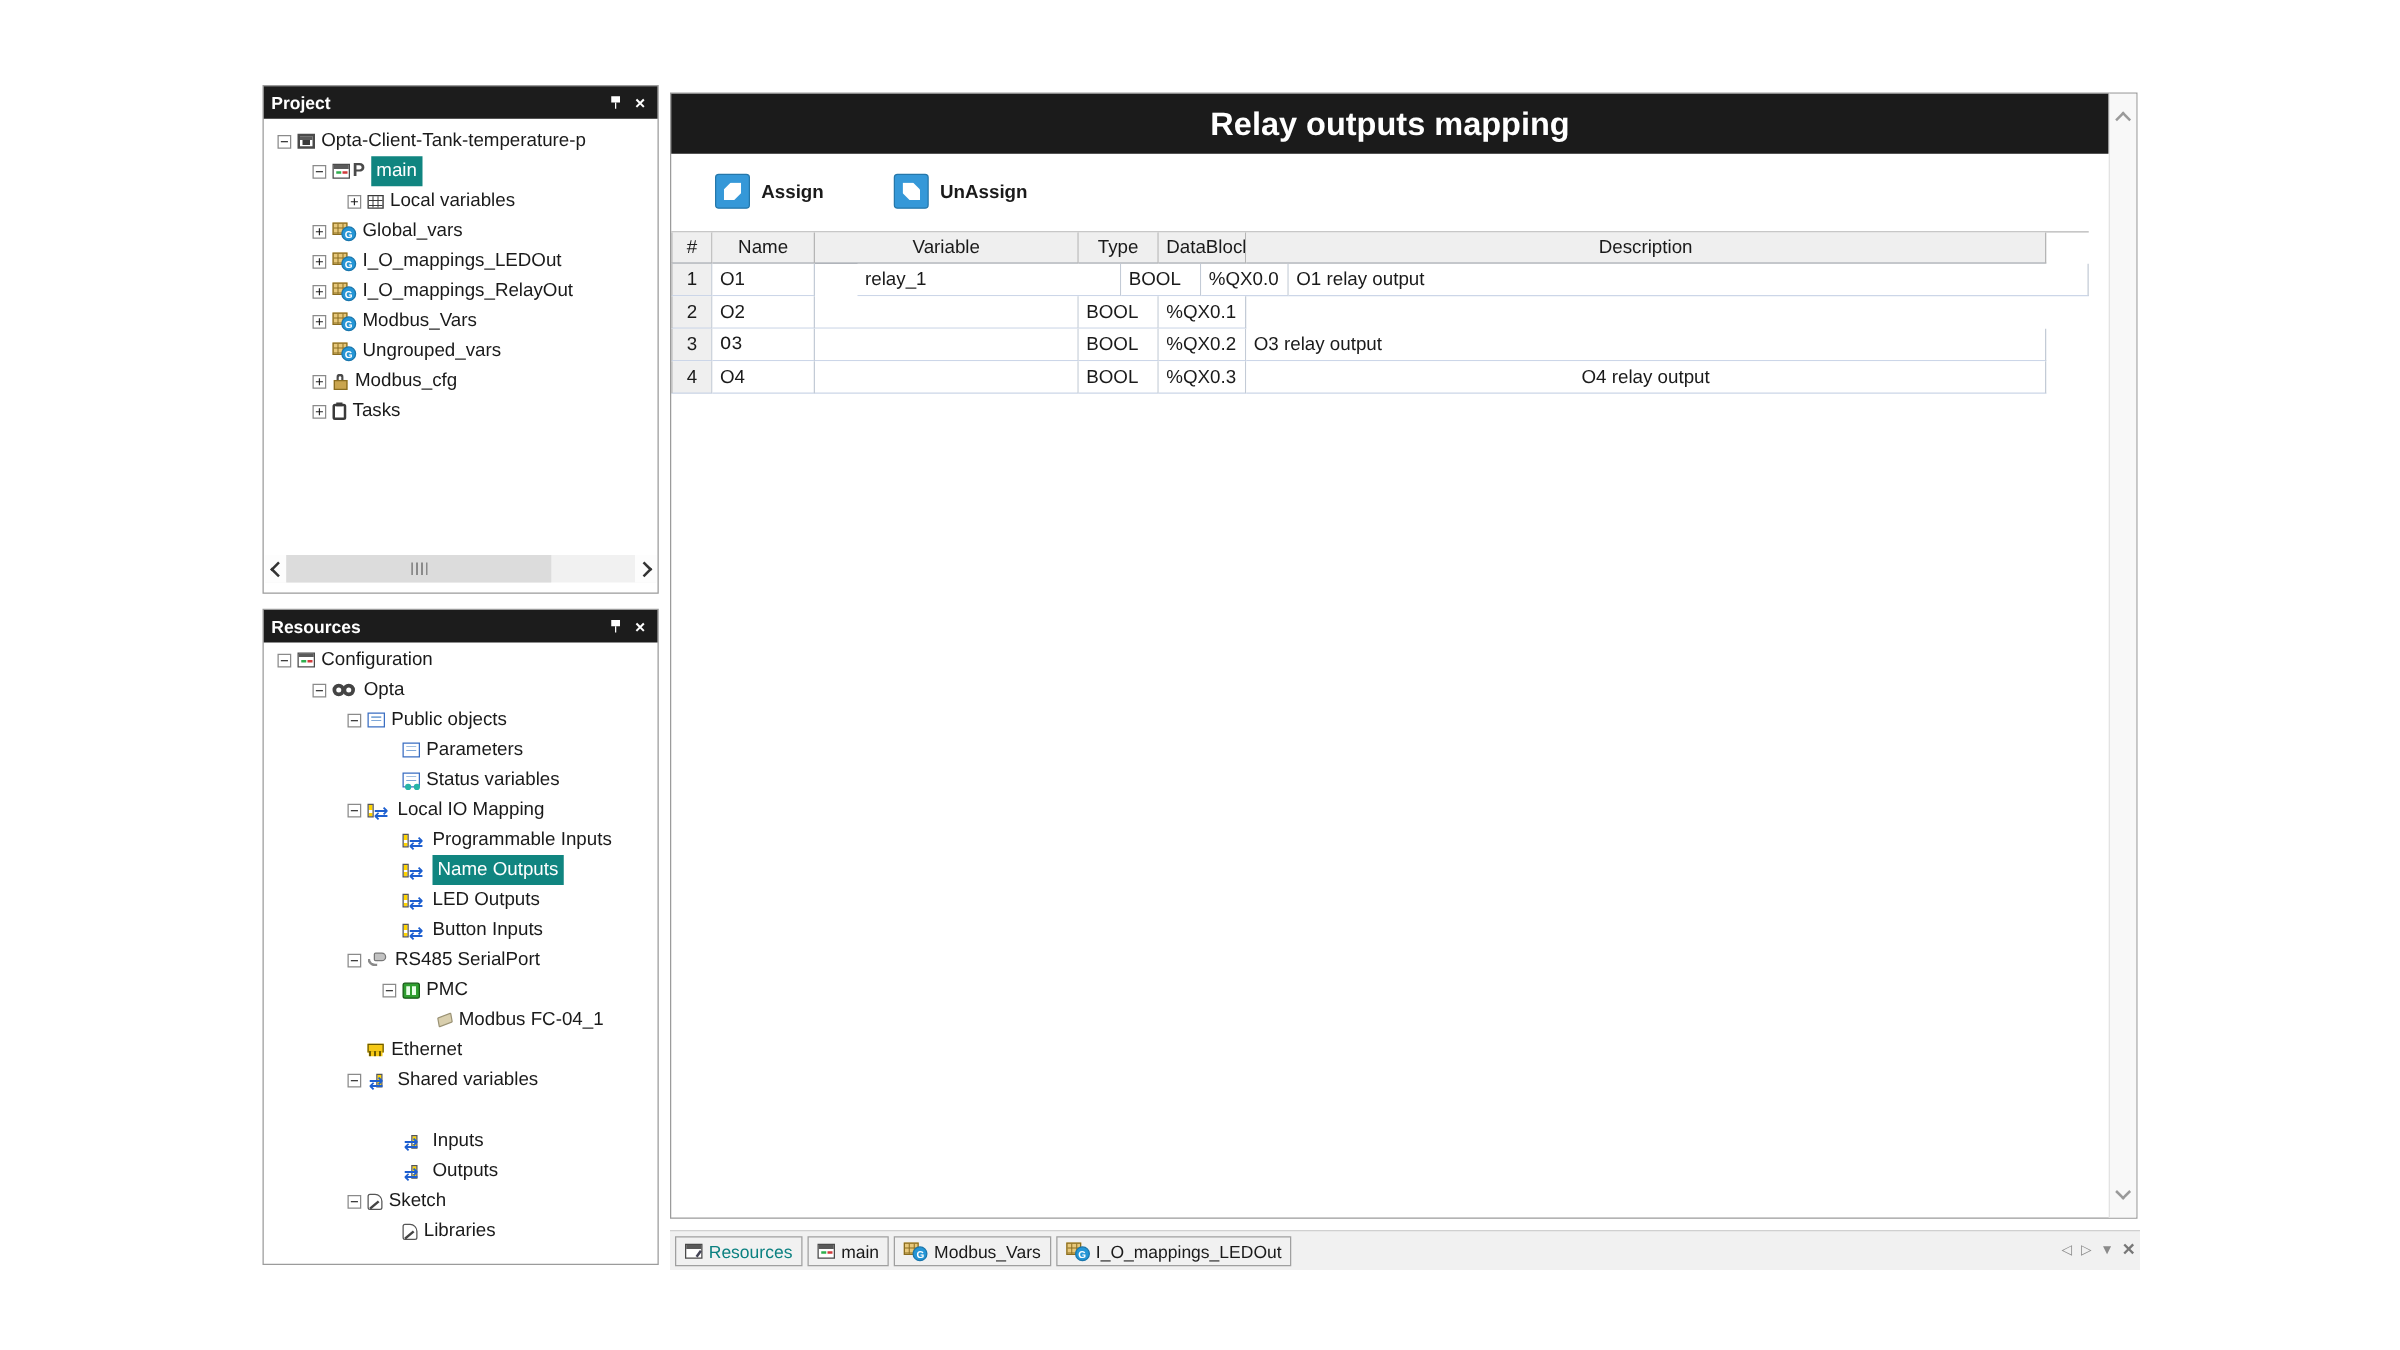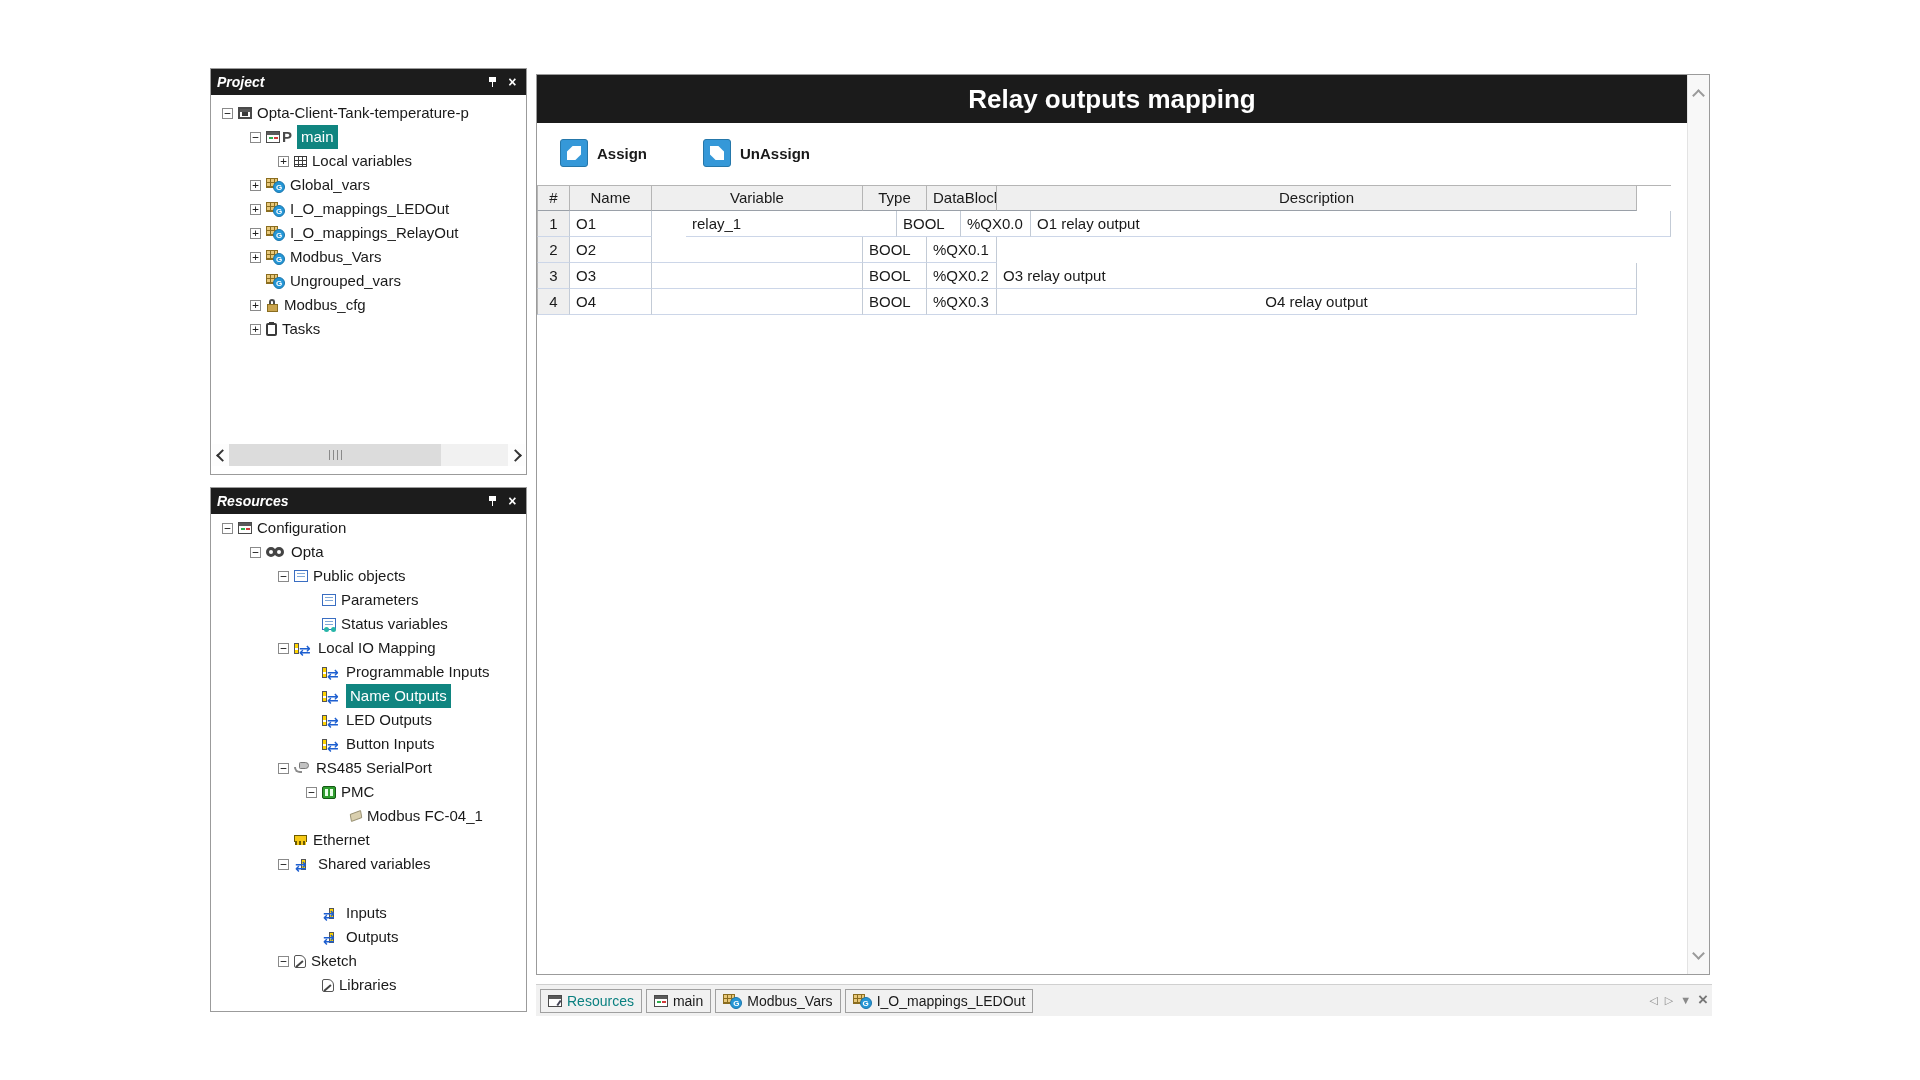--- a/index.html
+++ b/index.html
@@ -4,21 +4,21 @@
 <style>
   html,body{margin:0;padding:0;background:#ffffff;}
   body{font-family:"Liberation Sans","DejaVu Sans",sans-serif;color:#1a1a1a;}
   .app{position:relative;width:1920px;height:1080px;background:#fff;overflow:hidden;}
 
   
   .panel{position:absolute;background:#fff;border:1px solid #9b9b9b;box-sizing:border-box;}
   #project-panel{left:210px;top:68px;width:317px;height:407px;}
   #resources-panel{left:210px;top:487px;width:317px;height:525px;}
   .panel-titlebar{position:absolute;left:0;top:0;right:0;height:26px;background:#1c1c1c;color:#fff;
-    display:flex;align-items:center;padding:0 6px;box-sizing:border-box;font-style:italic;}
+    display:flex;align-items:center;padding:0 6px;box-sizing:border-box;}
   .panel-title{font-size:14px;font-weight:bold;flex:1;}
   .titlebar-btn{width:16px;height:16px;display:flex;align-items:center;justify-content:center;margin-left:4px;cursor:default;}
   .pin-icon{position:relative;width:9px;height:11px;display:inline-block;}
   .pin-icon::before{content:"";position:absolute;left:1px;top:0;width:7px;height:5px;background:#fff;}
   .pin-icon::after{content:"";position:absolute;left:4px;top:5px;width:1.5px;height:5px;background:#fff;}
   .close-x{color:#fff;font-size:14px;font-weight:bold;line-height:14px;}
 
   .tree{position:absolute;left:1px;right:1px;top:26px;bottom:34px;overflow:hidden;}
   #resources-panel .tree{bottom:2px;}
   .tree-row{height:24px;line-height:24px;white-space:nowrap;overflow:hidden;display:flex;align-items:center;font-size:15px;}
@@ -94,21 +94,21 @@
   .hscroll .thumb{height:22px;width:212px;background:#dcdcdc;display:flex;align-items:center;justify-content:center;}
   .hscroll .track-rest{flex:1;}
   .grip{width:13px;height:10px;background:repeating-linear-gradient(90deg,#8a8a8a 0 1px,transparent 1px 4px);}
 
   
   #main-panel{position:absolute;left:536px;top:74px;width:1174px;height:901px;border:1px solid #9b9b9b;background:#fff;box-sizing:border-box;}
   .main-header{position:absolute;left:0;top:0;width:1150px;height:48px;background:#1b1b1b;color:#fff;
     display:flex;align-items:center;justify-content:center;font-size:26px;font-weight:bold;}
   .vscroll{position:absolute;top:0;right:0;width:22px;bottom:0;background:#f8f8f8;border-left:1px solid #e3e3e3;box-sizing:border-box;
     display:flex;flex-direction:column;align-items:center;justify-content:space-between;padding:12px 0;}
-  .toolbar{position:absolute;left:4px;top:56px;height:44px;display:flex;align-items:center;}
+  .toolbar{position:absolute;left:16px;top:56px;height:44px;display:flex;align-items:center;}
   .tool-btn{display:flex;align-items:center;margin-left:19px;cursor:default;}
   .tool-btn .btn-icon{width:28px;height:28px;background:#3598d8;border:1px solid #2577aa;border-radius:3px;position:relative;box-sizing:border-box;}
   .tool-btn .btn-icon::after{content:"";position:absolute;left:6px;top:6px;width:14px;height:14px;background:#fff;
     clip-path:polygon(0 100%,0 40%,40% 0,100% 0,100% 60%,60% 100%);}
   .tool-btn.mirror .btn-icon::after{transform:scaleX(-1);}
   .tool-btn .btn-label{margin-left:9px;font-size:15px;font-weight:bold;}
 
   
   .dtable{position:absolute;left:0;top:110px;font-size:15px;}
   .trow{display:flex;}
@@ -358,21 +358,21 @@
         </div>
         <div class="trow tbody-row">
           <div class="tcell rownum" style="width: 33px;">2</div>
           <div class="tcell" style="width: 82px;">O2</div>
           <div class="tcell" style="width: 211px;"></div>
           <div class="tcell" style="width: 64px;">BOOL</div>
           <div class="tcell" style="width: 70px;">%QX0.1</div>
         </div>
         <div class="trow tbody-row">
           <div class="tcell rownum" style="width: 33px;">3</div>
-          <div class="tcell" style="width: 82px;">O3</div>
+          <div class="tcell" style="width: 82px; font-family: Liberation Mono, monospace;">O3</div>
           <div class="tcell" style="width: 211px;"></div>
           <div class="tcell" style="width: 64px;">BOOL</div>
           <div class="tcell" style="width: 70px;">%QX0.2</div>
           <div class="tcell" style="width: 640px;">O3 relay output</div>
         </div>
         <div class="trow tbody-row">
           <div class="tcell rownum" style="width: 33px;">4</div>
           <div class="tcell" style="width: 82px;">O4</div>
           <div class="tcell" style="width: 211px;"></div>
           <div class="tcell" style="width: 64px;">BOOL</div>

